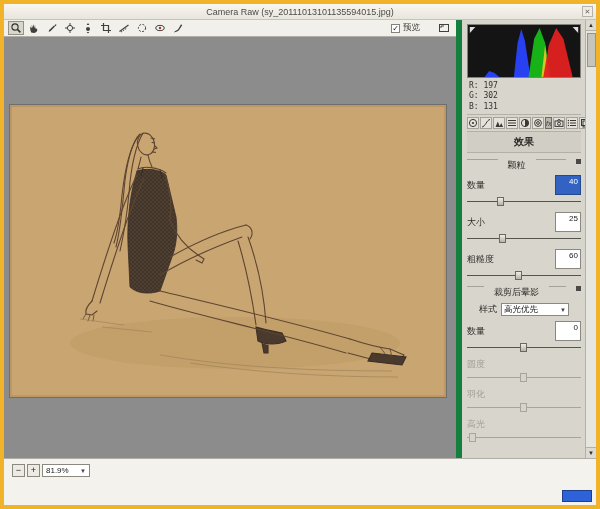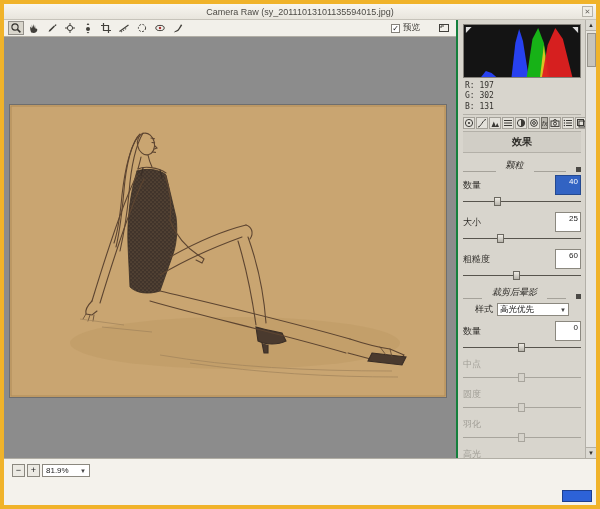--- a/index.html
+++ b/index.html
@@ -21,39 +21,39 @@
   .tool.selected { background:#d9d6cc; border:1px solid #94918a; }
   .preview-check { margin-left:auto; display:flex; align-items:center; gap:3px; font-size:8.5px; color:#3f3d38; margin-right:14px; }
   .cb { width:9px; height:9px; border:1px solid #84817a; background:#fff; font-size:8px; line-height:8px; text-align:center; color:#222; }
 
   
   .preview-area { flex:1; background:#8c8c8c; position:relative; }
   .canvas { position:absolute; left:6px; top:68px; width:436px; height:292px; background:#c9a571; outline:1px solid #6e6e6e; }
   .canvas svg { display:block; width:100%; height:100%; }
 
   
-  .right-panel { width:140px; background:#d8d5cd; border-left:2px solid #15803d; display:flex; }
+  .right-panel { width:140px; background:#d8d5cd; border-left:6px solid #15803d; display:flex; }
   .panel-content { flex:1; padding:4px 4px 0 5px; min-width:0; }
   .scrollbar { width:11px; background:#e7e5df; border-left:1px solid #b3b0a8; display:flex; flex-direction:column; align-items:center; }
   .sb-btn { width:11px; height:11px; font-size:6px; line-height:11px; text-align:center; color:#33312d; background:#dcdad3; border-bottom:1px solid #b3b0a8; }
   .sb-btn.bottom { margin-top:auto; border-top:1px solid #b3b0a8; border-bottom:none; }
   .sb-thumb { width:9px; height:34px; margin-top:2px; background:#c7c4bc; border:1px solid #96938b; }
 
   .histogram { height:54px; background:#141414; border:1px solid #84817a; position:relative; }
   .histogram svg { display:block; width:100%; height:100%; }
 
   .readout { font-family:"DejaVu Sans Mono","Liberation Mono",monospace; font-size:8px; color:#33312d; padding:3px 2px 2px; line-height:1.3; }
 
   .tabs { display:flex; gap:1px; padding:2px 0 2px; border-top:1px solid #b3b0a8; border-bottom:1px solid #b3b0a8; }
   .tab { width:12px; height:12px; border:1px solid #a5a29a; background:#e4e2db; display:flex; align-items:center; justify-content:center; font-size:7px; font-style:italic; color:#3b3935; }
   .tab.active { background:#b9b6ad; border-color:#6f6c64; }
 
   .panel-title { text-align:center; font-size:10px; font-weight:bold; color:#2e2c28; padding:3px 0 3px; border-bottom:1px solid #b3b0a8; background:#d1cec6; }
 
-  .section-header { display:flex; align-items:flex-end; gap:10px; margin:6px 0 2px;font-style:italic; }
+  .section-header { display:flex; align-items:flex-start; gap:10px; margin:6px 0 2px; }
   .section-header .hline { flex:1; border-top:1px solid #a5a29a; }
   .section-header .stitle { font-size:9px; color:#2e2c28; }
   .section-header .toggle-sq { width:5px; height:5px; background:#4b4945; }
 
   .srow { margin:3px 0 6px; }
   .srow-top { display:flex; justify-content:space-between; align-items:center; }
   .slabel { font-size:9px; color:#2e2c28; }
   .svalue { width:26px; height:20px; background:#fff; border:1px solid #8b887f; font-size:8px; text-align:right; padding:0 2px; line-height:11px; color:#222; }
   .svalue.selected { background:#3263c3; border-color:#24498f; color:#fff; }
   .strack { position:relative; height:9px; margin-top:2px; }
@@ -371,28 +371,20 @@
         <div class="srow">
           <div class="srow-top">
             <span class="slabel">数量</span>
             <span class="svalue">0</span>
           </div>
           <div class="strack">
               <span class="shandle" style="left:50%"></span>
             </div>
         </div>
 
-        <div class="srow disabled">
-          <div class="srow-top">
-              <span class="slabel">中点</span>
-            </div>
-          <div class="strack">
-              <span class="shandle" style="left:50%"></span>
-            </div>
-        </div>
 
         <div class="srow disabled">
           <div class="srow-top">
               <span class="slabel">圆度</span>
             </div>
           <div class="strack">
               <span class="shandle" style="left:50%"></span>
             </div>
         </div>
 

